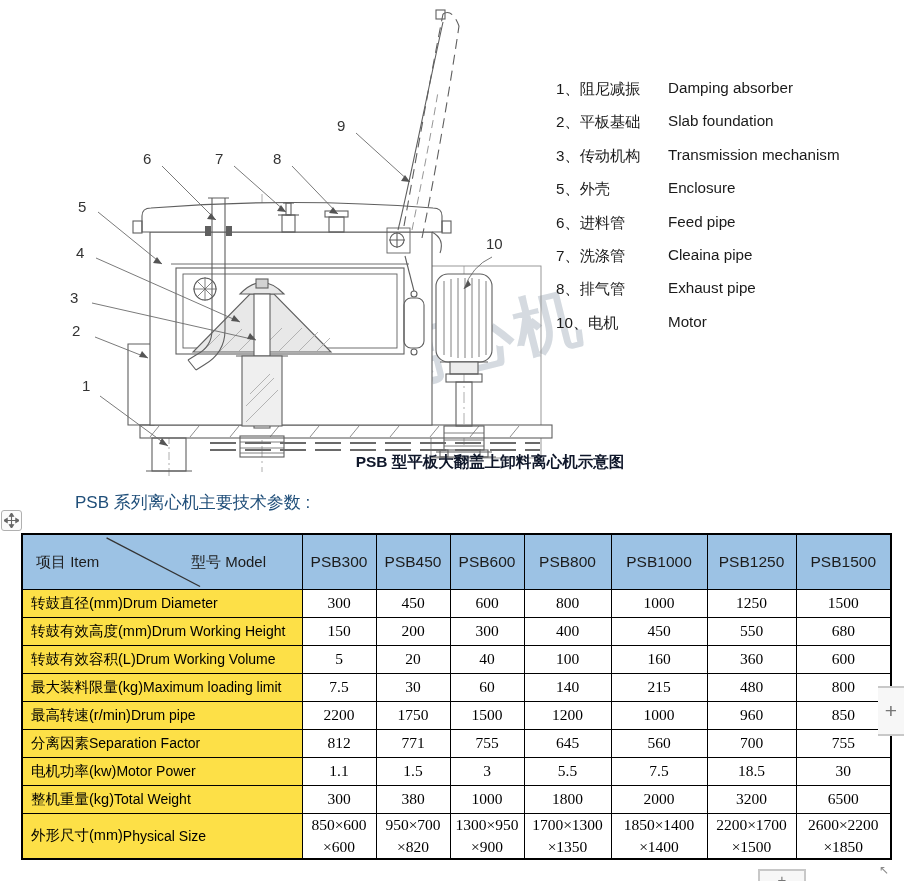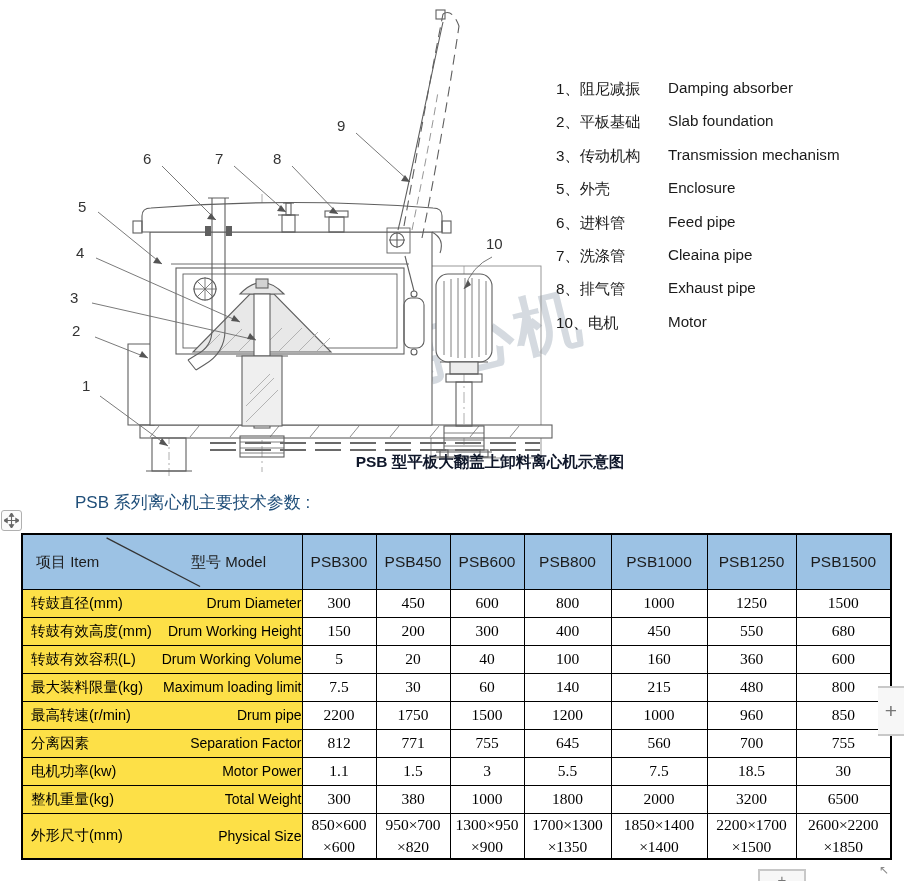--- a/index.html
+++ b/index.html
@@ -30,21 +30,21 @@
   tr.hdr td{background:#9CC2E4;text-align:center;font-size:15.5px;color:#1c1c1c;}
   td.corner{position:relative;}
   .corner-item{position:absolute;left:13px;top:50%;transform:translateY(-50%);font-size:15px;}
   .corner-model{position:absolute;left:168px;top:50%;transform:translateY(-50%);font-size:15px;}
   .diag{position:absolute;left:0;top:0;width:100%;height:100%;}
   tr.r{height:28px;}
   tr.tall{height:38px;}
   td.lbl{background:#fde047;}
   .lblflex{display:flex;align-items:center;padding-left:8px;height:100%;}
   .cn{font-size:14.5px;white-space:nowrap;color:#000;}
-  .en{flex:1;text-align:right;font-size:14px;color:#000;}
+  .en{flex:1;text-align:left;font-size:14px;color:#000;}
   td.val{text-align:center;font-family:"Liberation Serif",serif;font-size:15.5px;
          white-space:pre-line;line-height:1.45;color:#000;}
   
   #move-handle{position:absolute;left:1px;top:510px;width:19px;height:19px;background:#fbfbfb;
                border:1px solid #b0b0b0;border-radius:3px;z-index:4;display:flex;
                align-items:center;justify-content:center;cursor:move;}
   #insert-col{position:absolute;left:878px;top:686px;width:26px;height:46px;background:#f7f7f7;
               border-top:2px solid #c8c8c8;border-bottom:2px solid #c8c8c8;z-index:4;
               display:flex;align-items:center;justify-content:center;
               font-size:21px;color:#777;}

